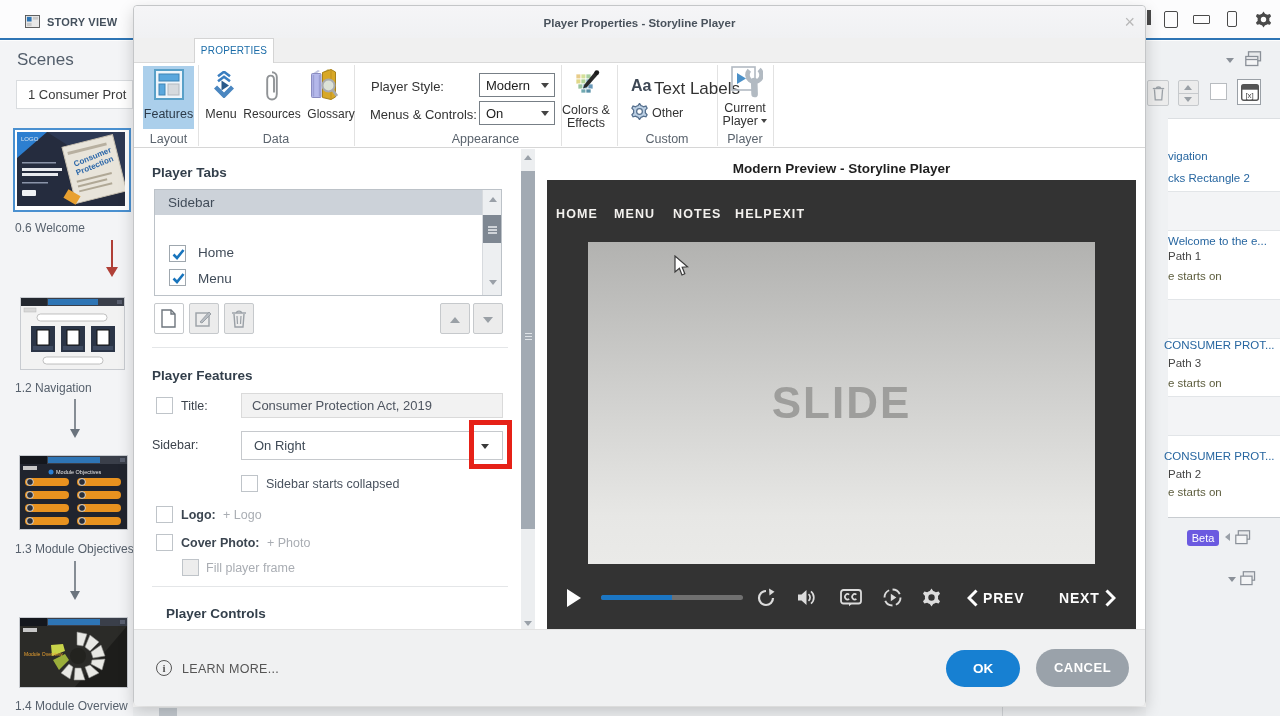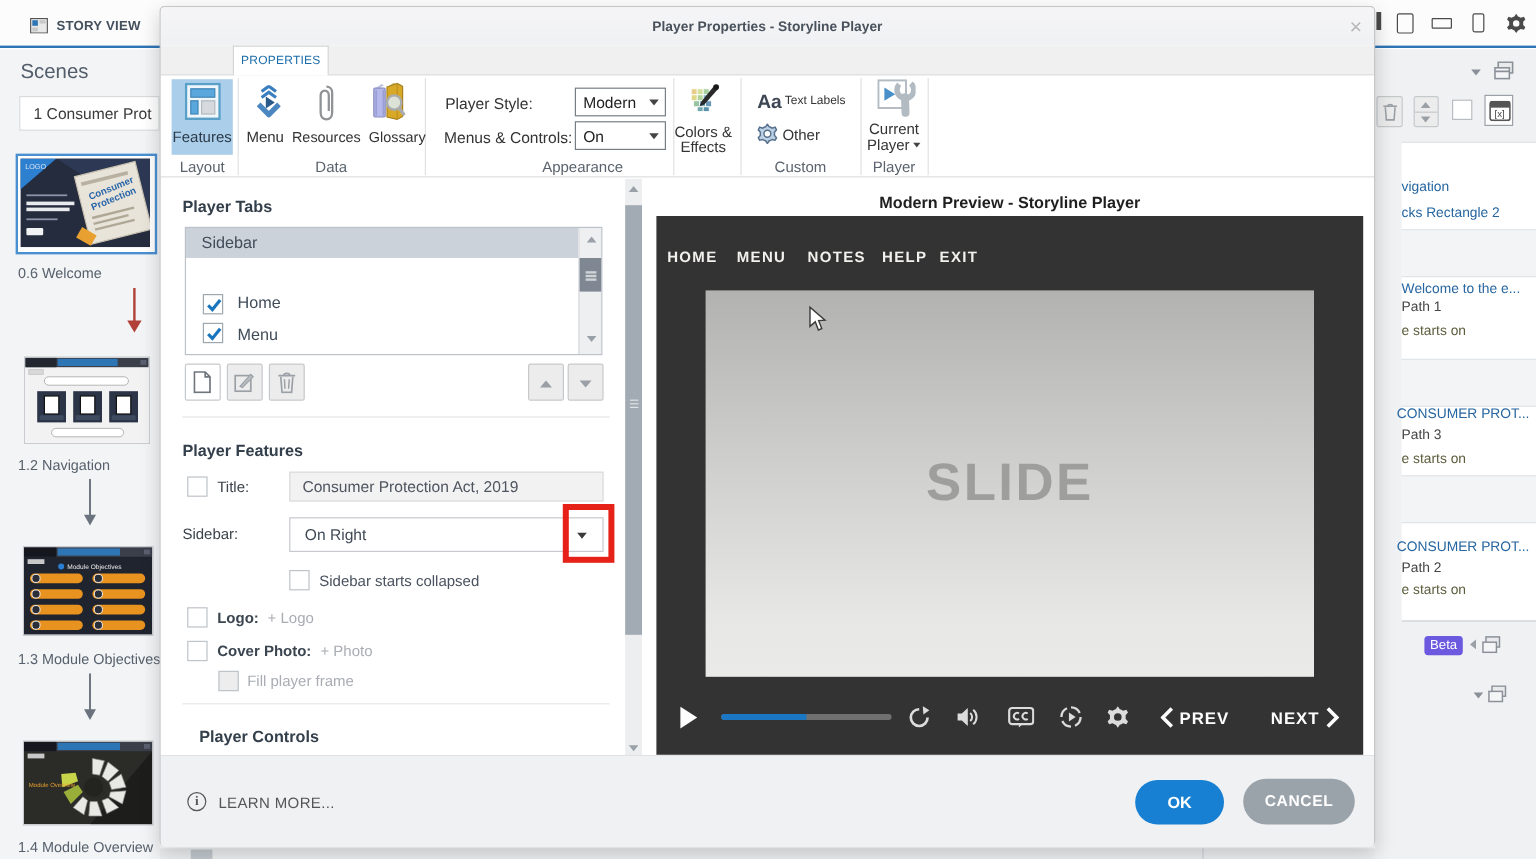--- a/index.html
+++ b/index.html
@@ -365,21 +365,21 @@
           <rect x="8" y="14" width="5" height="5" fill="#78aec8"></rect>
           <rect x="13" y="14" width="5" height="5" fill="#6898b8"></rect>
       <rect x="6" y="19" width="5" height="4" fill="#70a8b0"></rect>
           <rect x="11" y="19" width="5" height="4" fill="#5890a8"></rect>
       </g>
       <path d="M20.5 1 L23.5 4 L12 17 L8 18.5 L9.5 14.5 Z" fill="#2a2a2a"></path>
       <circle cx="21.8" cy="2.6" r="2.4" fill="#1a1a1a"></circle>
     </svg>
     <div class="ritem" style="left:424px;top:41px;width:56px;line-height:13px;">Colors &amp;<br>Effects</div>
     <div class="abs" style="left:497px;top:14px;font-size:16px;font-weight:bold;color:#3d4754;">Aa</div>
-    <div class="abs" style="left:520px;top:16px;font-size:10px;color:#333;">Text Labels</div>
+    <div class="abs" style="left:520px;top:16px;font-size:17px;color:#333;">Text Labels</div>
     <svg class="abs" style="left:497px;top:40px;" width="17" height="17" viewBox="0 0 19 19">
       <path d="M9.5 0.5 L11.2 3 Q12.6 3.3 13.8 4.2 L16.7 3.4 L18 5.8 L16 8 Q16.2 9.5 16 10.9 L18 13.2 L16.7 15.5 L13.8 14.8 Q12.6 15.7 11.2 16 L9.5 18.5 L7.8 16 Q6.4 15.7 5.2 14.8 L2.3 15.5 L1 13.2 L3 10.9 Q2.8 9.5 3 8 L1 5.8 L2.3 3.4 L5.2 4.2 Q6.4 3.3 7.8 3 Z" fill="#bcd0e4" stroke="#56708e" stroke-width="1.4"></path>
         <circle cx="9.5" cy="9.5" r="3.2" fill="#fff" stroke="#56708e" stroke-width="1.4"></circle>
     </svg>
     <div class="abs" style="left:518px;top:43px;font-size:12.5px;color:#333;">Other</div>
     <svg class="abs" style="left:597px;top:2px;" width="32" height="37" viewBox="0 0 32 37">
       <rect x="1" y="2" width="23" height="23" fill="none" stroke="#b2bac2" stroke-width="1.6"></rect>
       <path d="M6 8 L15 13.5 L6 19 Z" fill="#4a90c8"></path>
       <path d="M18.3 5.2 A 7 7 0 1 0 28.1 4.6" fill="none" stroke="#b2bac2" stroke-width="4.6"></path>
       <path d="M18.3 5.2 A 7 7 0 1 0 28.1 4.6" fill="none" stroke="#8e969e" stroke-width="1" opacity="0"></path>
@@ -471,21 +471,21 @@
       <div class="abs" style="left:4px;top:190px;width:7px;height:1.4px;background:#dfe3e7;"></div>
       <div class="abs" style="left:3px;top:472px;width:0;height:0;border-left:4px solid transparent;border-right:4px solid transparent;border-top:5px solid #9aa1a9;"></div>
     </div>
 
     <div class="abs" id="pvtitle">Modern Preview - Storyline Player</div>
     <div class="abs" id="player">
       <div class="navlink" style="left:9px;">HOME</div>
       <div class="navlink" style="left:67px;">MENU</div>
       <div class="navlink" style="left:126px;">NOTES</div>
       <div class="navlink" style="left:188px;">HELP</div>
-      <div class="navlink" style="left:236px;">EXIT</div>
+      <div class="navlink" style="left:226px;">EXIT</div>
       <div class="abs" id="slide">
           <div class="big">SLIDE</div>
         <svg class="abs" style="left:86px;top:13px;" width="15" height="22" viewBox="0 0 15 22">
             <path d="M1 1 L1 17 L5.4 13.2 L8 20 L10.8 18.8 L8.2 12.2 L13.5 11.8 Z" fill="#fff" stroke="#3c3c3c" stroke-width="1.2"></path>
           </svg>
       </div>
       <div class="abs" style="left:20px;top:409px;width:0;height:0;border-top:9.5px solid transparent;border-bottom:9.5px solid transparent;border-left:14px solid #fdfdfd;"></div>
       <div class="abs" style="left:54px;top:414.5px;width:142px;height:5px;background:#707070;border-radius:2.5px;"></div>
       <div class="abs" style="left:54px;top:414.5px;width:71px;height:5px;background:#1b76c4;border-radius:2.5px 0 0 2.5px;"></div>
       <svg class="abs" style="left:209px;top:408px;" width="20" height="20" viewBox="0 0 20 20">

